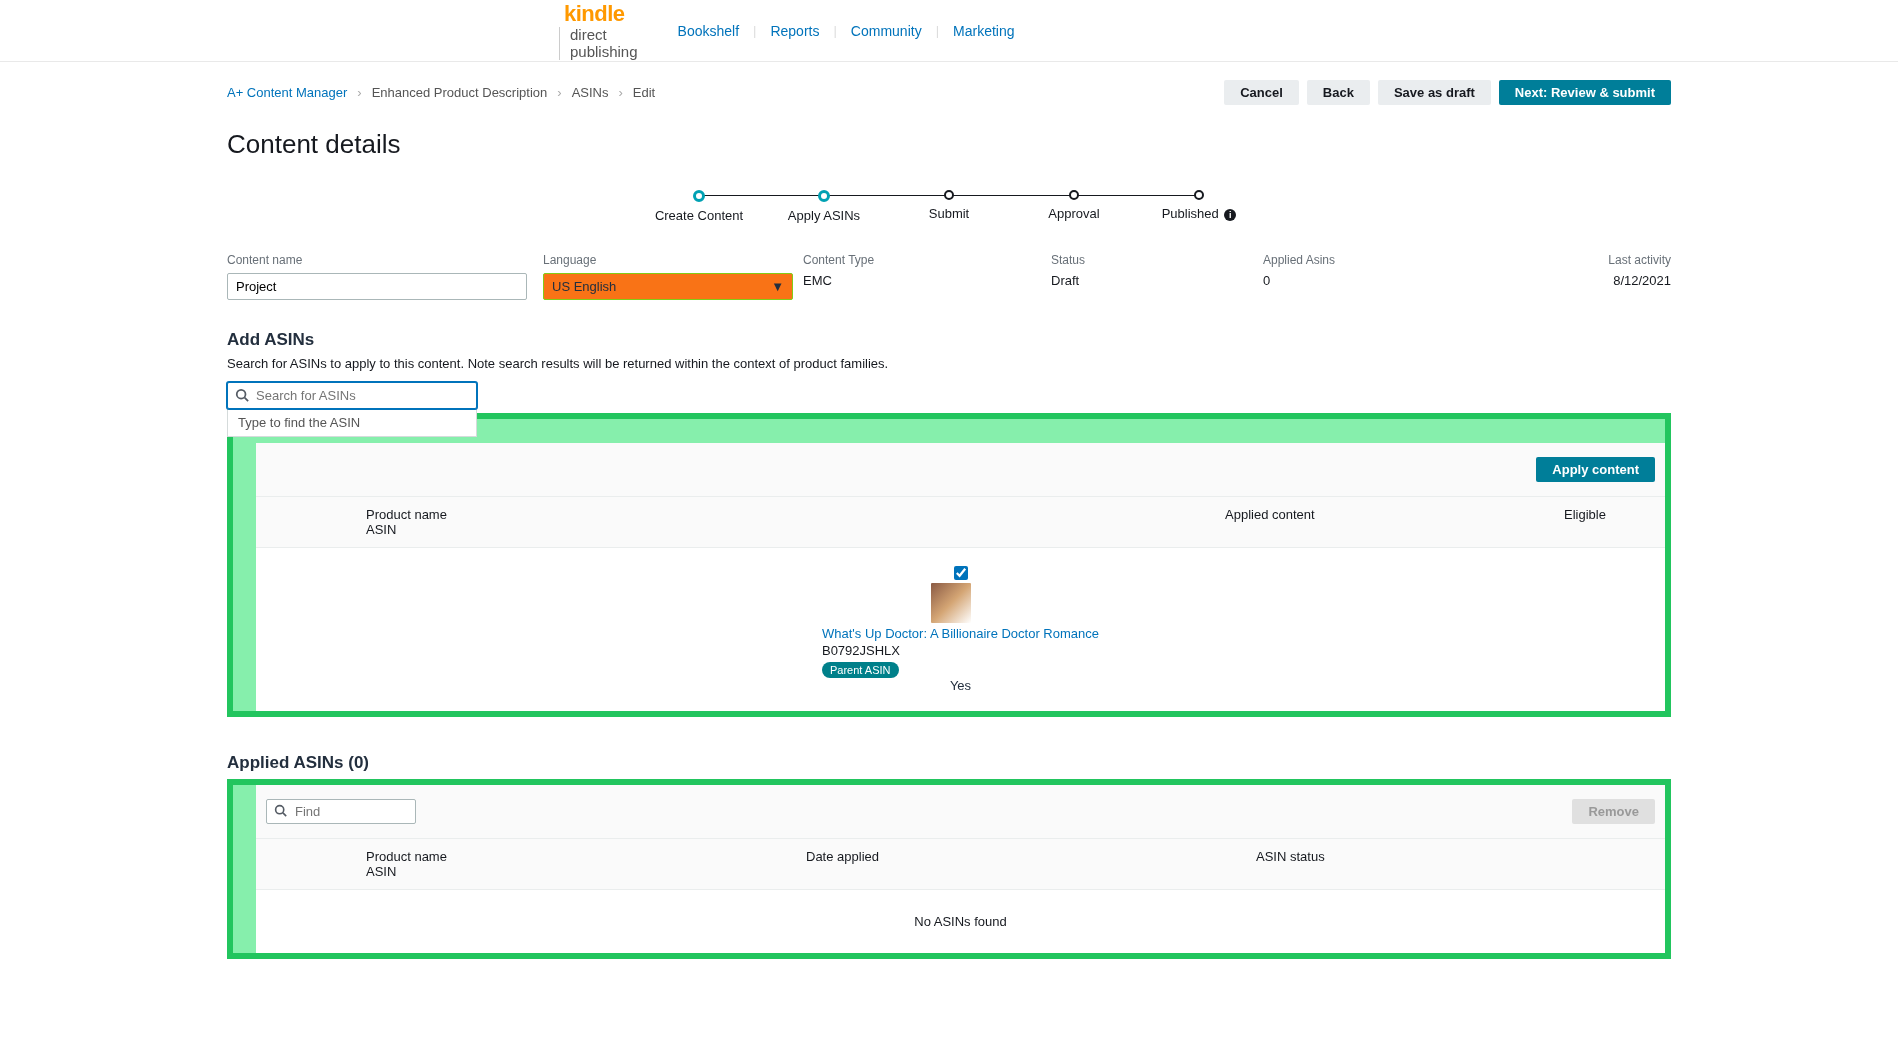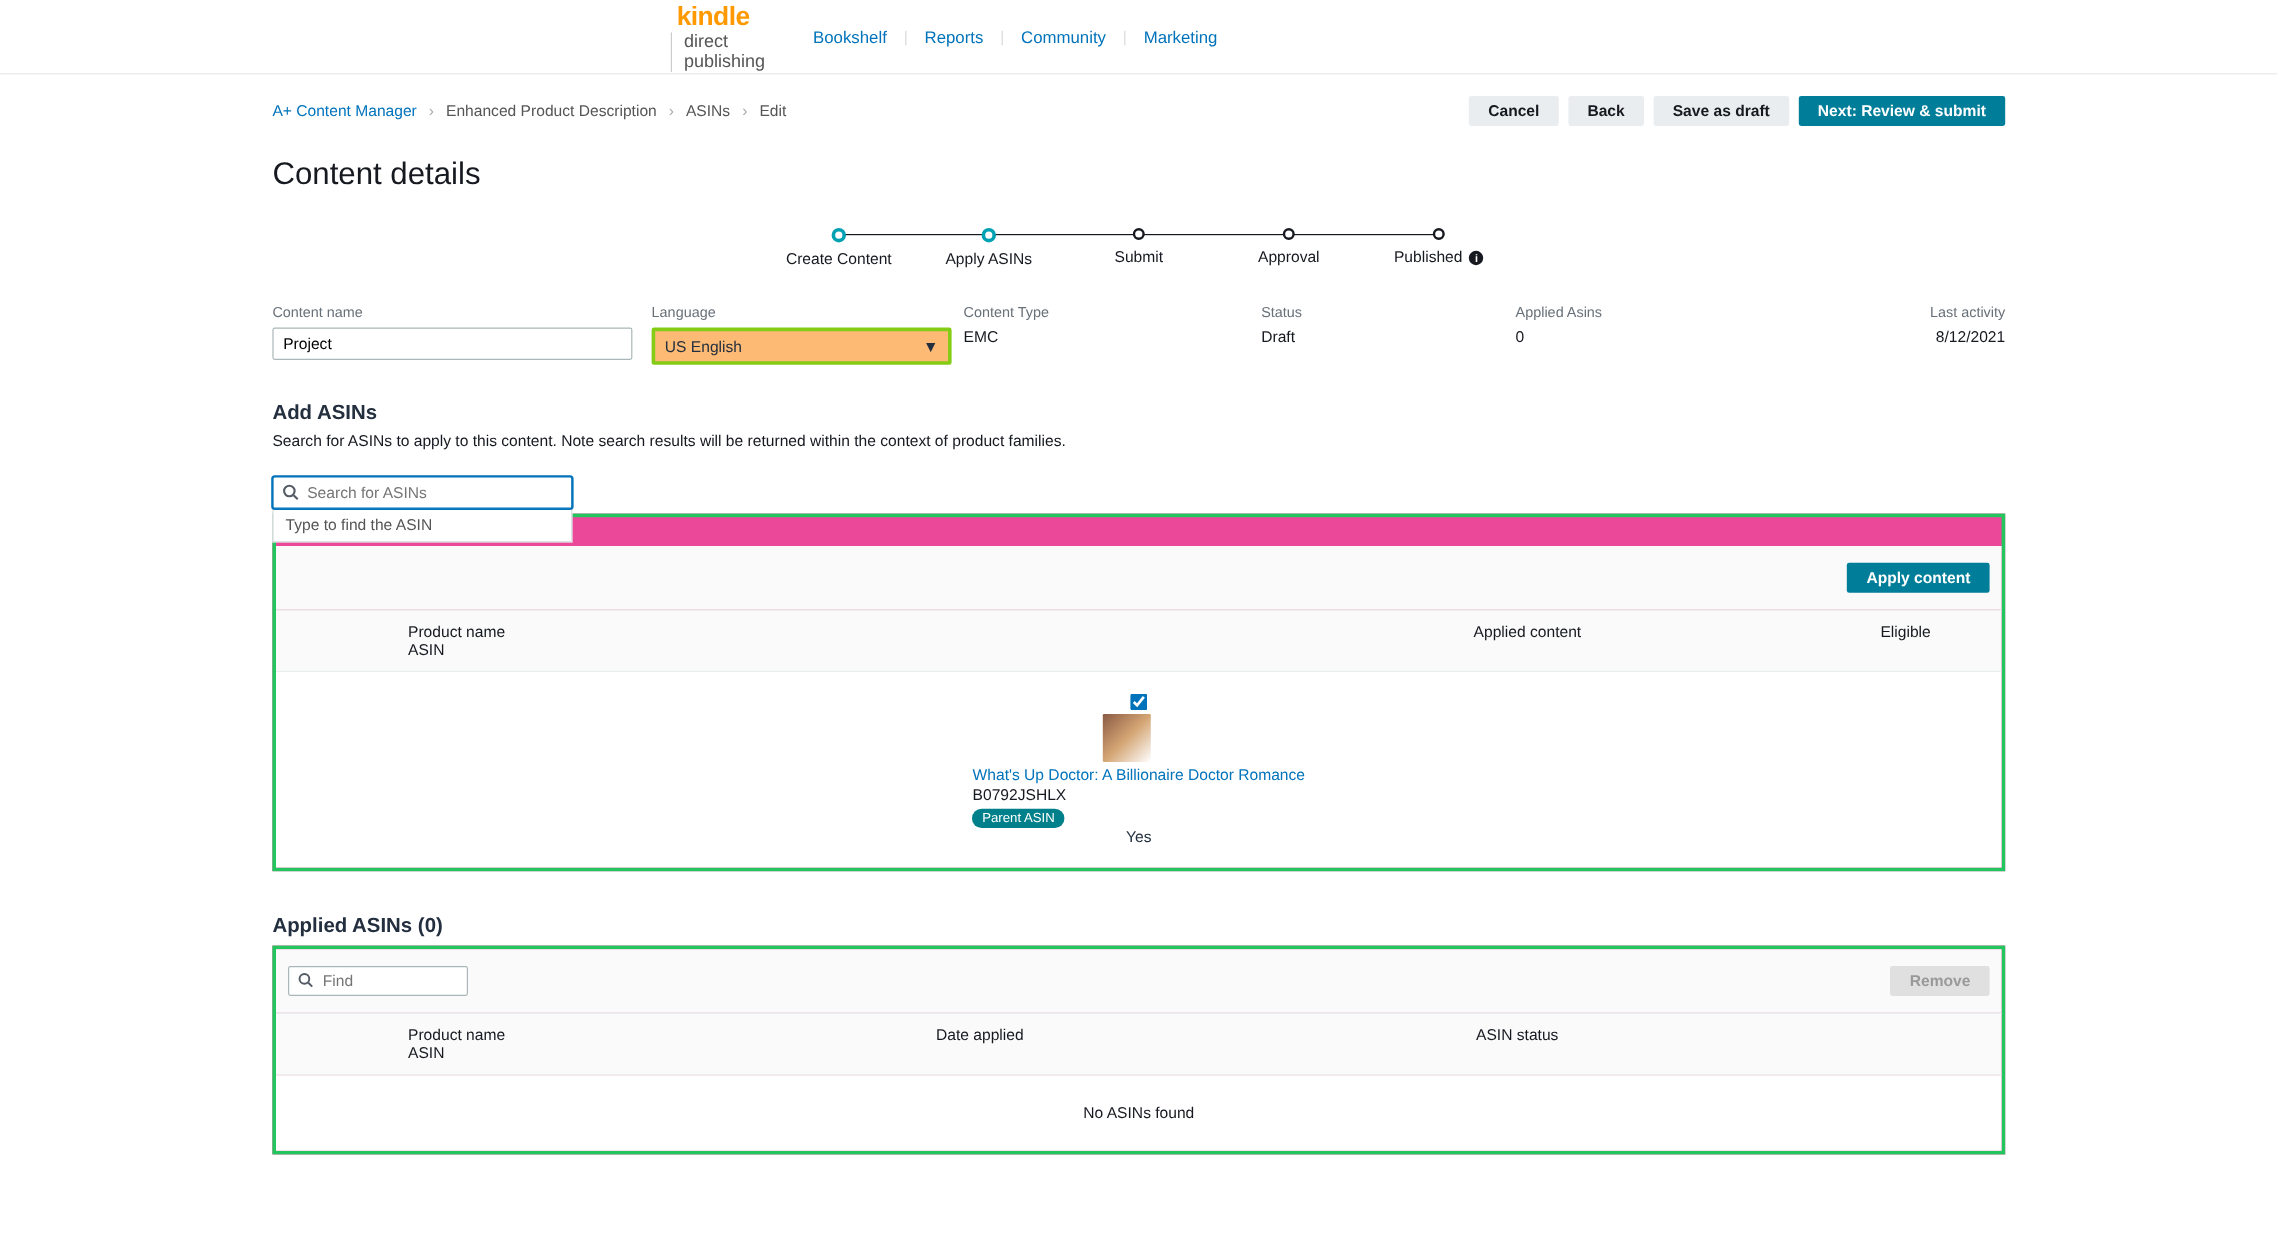--- a/index.html
+++ b/index.html
@@ -30,28 +30,28 @@
 .step-label { font-size: 13px; color: #16191f; }
 .step-line { position: absolute; top: 5px; left: 50%; width: 125px; height: 1px; background: #16191f; z-index: 1; }
 .step:last-child .step-line { display: none; }
 .info-icon { width:12px; height:12px; background:#16191f; color:#fff; border-radius:50%; display:inline-flex; align-items:center; justify-content:center; font-size:9px; font-weight:bold; margin-left:2px; }
 .details-row { display: flex; gap: 10px; margin-bottom: 30px; }
 .details-col { display: flex; flex-direction: column; }
 .details-label { font-size: 12px; color: #687078; margin-bottom: 6px; }
 .details-value { font-size: 13px; color: #16191f; }
 .input-text { border: 1px solid #aab7b8; padding: 5px 8px; font-size: 13px; width: 300px; border-radius: 2px; }
 .select-wrap { position: relative; width: 250px; }
-.select-text { border: 3px solid #84cc16; padding: 5px 8px; font-size: 13px; width: 100%; border-radius: 2px; background:#fdba74; display:flex; justify-content:space-between; align-items:center; cursor:pointer; }
+.select-text { border: 1px solid #84cc16; padding: 5px 8px; font-size: 13px; width: 100%; border-radius: 2px; background:#f97316; display:flex; justify-content:space-between; align-items:center; cursor:pointer; }
 .section-title { font-size: 17px; font-weight: 700; margin-bottom: 6px; }
-.section-desc { font-size: 13px; color: #16191f; margin-bottom: 22px; }
+.section-desc { font-size: 13px; color: #16191f; margin-bottom: 11px; }
 .search-wrap { position: relative; width: 250px; }
 .search-input { border: 1px solid #0073bb; padding: 5px 8px 5px 28px; font-size: 13px; width: 100%; border-radius: 2px; outline: none; box-shadow: 0 0 0 1px #0073bb; }
 .search-icon-pos { position: absolute; left: 8px; top: 6px; color: #555; }
 .dropdown-hint { border: 1px solid #d5dbdb; border-top: none; padding: 6px 10px; font-size: 13px; color: #555; background: #fff; }
-.panel { border: 3px solid #22c55e; margin-top: 0; background: #ec4899; }
+.panel { border: 6px solid #22c55e; margin-top: 0; background: #86efac; padding-left: 23px; }
 .panel-toolbar { padding: 14px 10px; text-align: right; background:#fafafa; }
 .table-head { display: flex; border-top: 1px solid #eaeded; border-bottom: 1px solid #eaeded; background: #fafafa; padding: 10px 0; }
 .col-check { width: 50px; text-align: center; }
 .col-thumb { width: 60px; }
 .col-product { flex: 1; padding-left: 0; }
 .col-applied { width: 280px; text-align: left; }
 .col-eligible { width: 160px; text-align: center; }
 .th { font-size: 13px; font-weight: 400; color: #16191f; }
 .th-sub { font-size: 13px; font-weight: 400; color: #16191f; display:block; }
 .table-row { display: flex; align-items: center; padding: 18px 0; background: #fff; flex-direction: column; }

